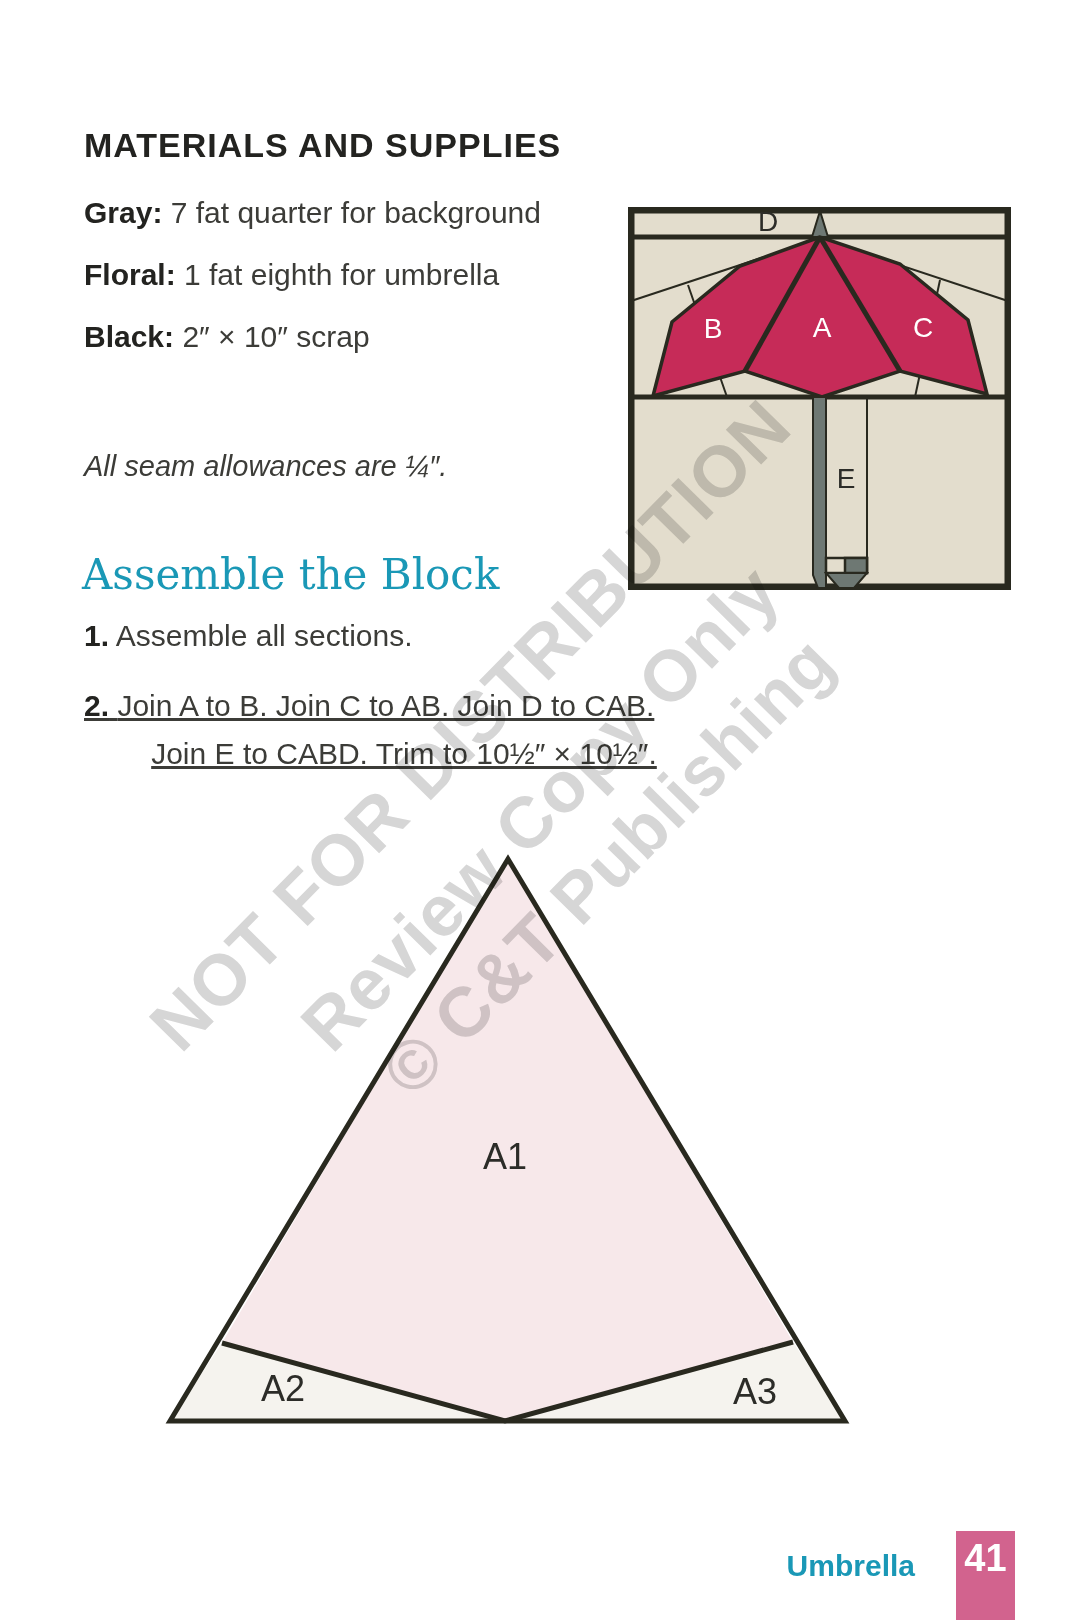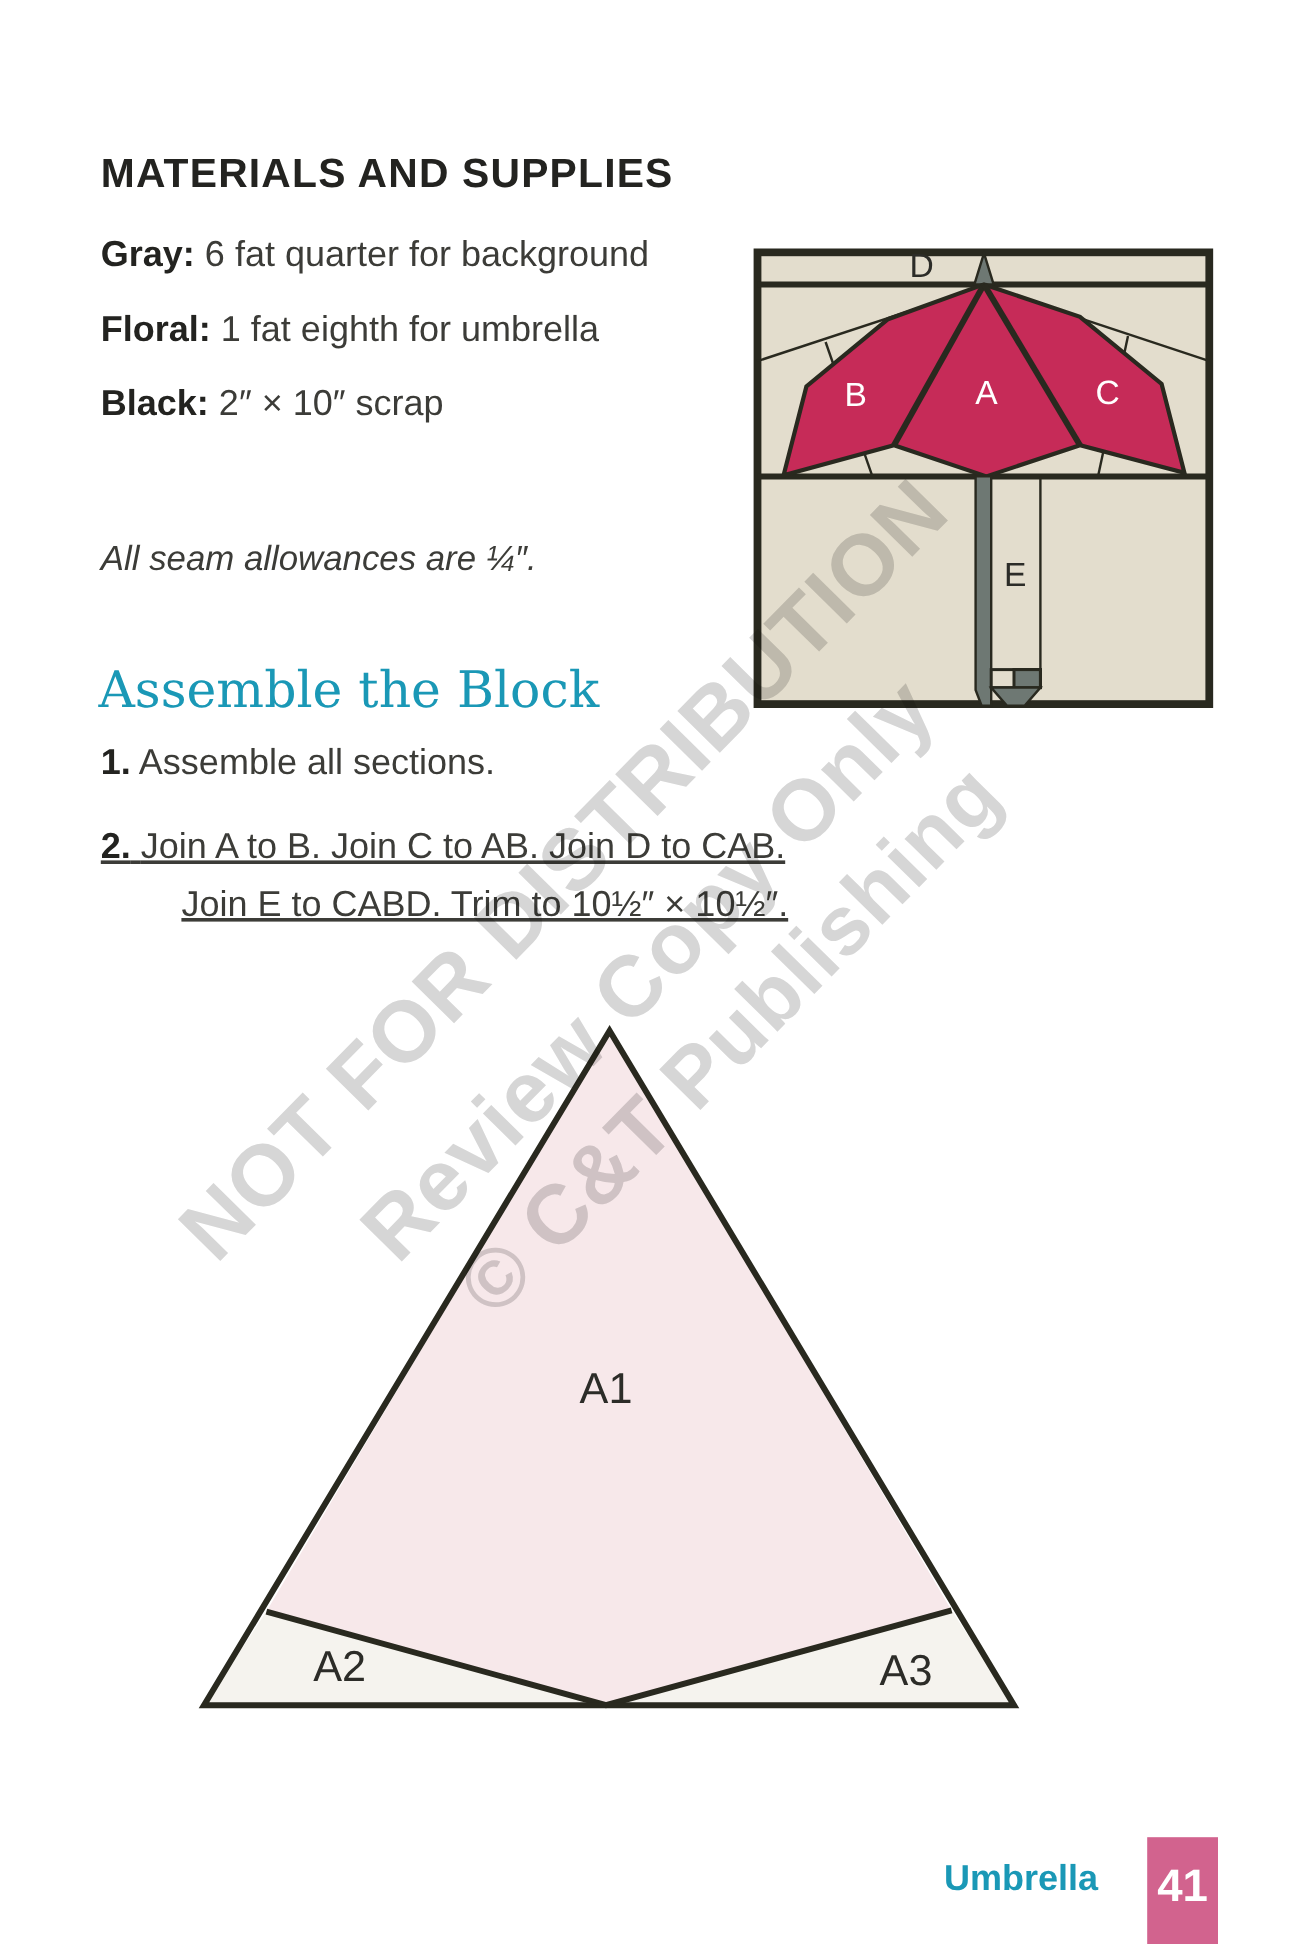--- a/index.html
+++ b/index.html
@@ -9,35 +9,35 @@
   .h-caps{font-weight:700;font-size:34px;letter-spacing:1px;color:#232320;}
   .body-line{font-size:30px;color:#3c3c38;}
   .body-line b{color:#232320;}
   .note-italic{font-style:italic;font-size:29px;color:#3c3c38;}
   .h-script{font-family:"DejaVu Serif",serif;font-size:42px;letter-spacing:0px;color:var(--c-teal);}
   .step{font-size:30px;color:#3c3c38;line-height:48px;}
   .step b{color:#232320;}
   .caption{font-family:"Liberation Serif",serif;font-weight:600;font-size:27px;color:#232320;text-align:center;}
   .footer-chapter{font-weight:700;font-size:30px;color:var(--c-teal);text-align:right;}
   .pagenum-box{background:var(--c-pagenum);text-align:center;}
-  .pagenum-box span{display:inline-block;margin-top:20px;font-weight:700;font-size:38px;color:#ffffff;}
+  .pagenum-box span{display:inline-block;margin-top:6px;font-weight:700;font-size:38px;color:#ffffff;}
   .wm{position:absolute;font-weight:700;font-size:72px;letter-spacing:1px;color:#d6d6d6;
       white-space:nowrap;mix-blend-mode:multiply;pointer-events:none;transform:translate(-50%,-50%) rotate(-45.5deg);}
   svg text{font-family:"Liberation Sans",sans-serif;}
 </style>
 </head>
 <body>
 
 <div class="page">
 
   <div class="abs h-caps" style="left:84px;top:126px;">MATERIALS AND SUPPLIES</div>
 
   <div class="abs body-line" style="left:84px;top:196px;">
     <b>Gray:</b>
-    <span>6 fat quarter for background</span>
+    <span>7 fat quarter for background</span>
   </div>
   <div class="abs body-line" style="left:84px;top:258px;">
     <b>Floral:</b>
     <span>1 fat eighth for umbrella</span>
   </div>
   <div class="abs body-line" style="left:84px;top:320px;">
     <b>Black:</b>
     <span>2″ × 10″ scrap</span>
   </div>
 

